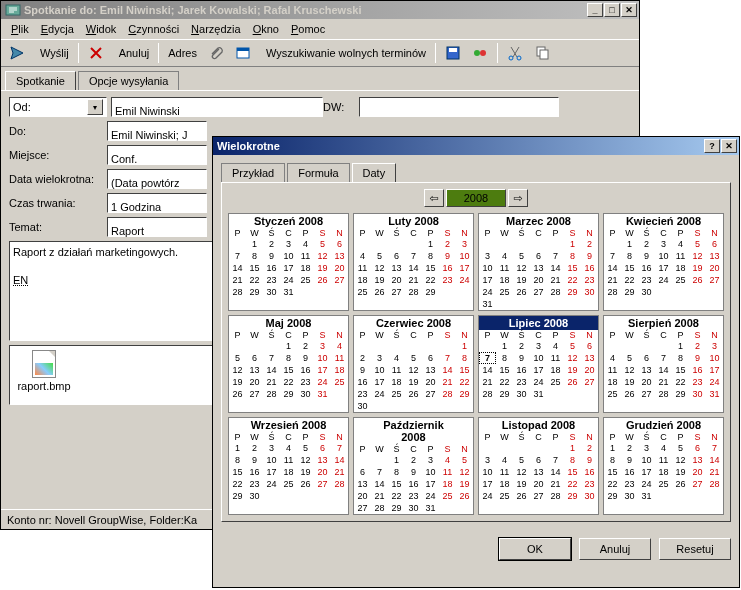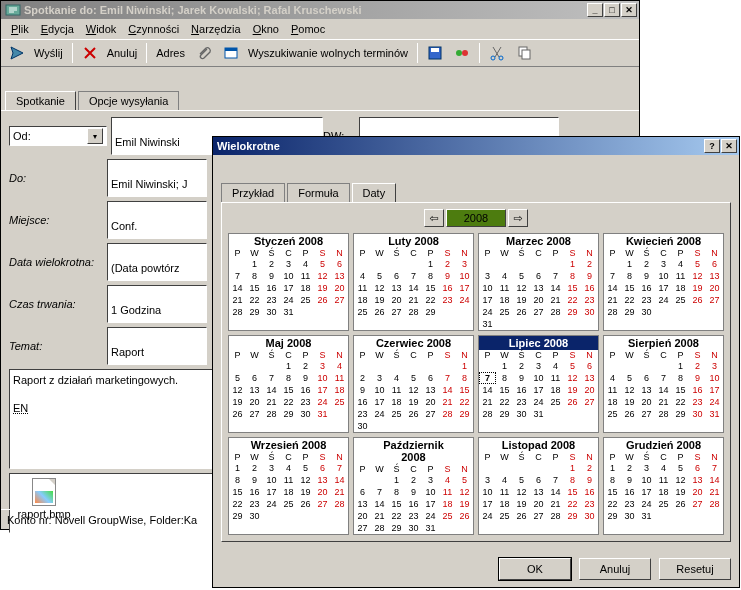--- a/index.html
+++ b/index.html
@@ -9,29 +9,29 @@
 .titlebar-main { background: linear-gradient(to right, #808080, #c0c0c0); }
 .titlebar-active { background: linear-gradient(to right, #0a246a, #a6caf0); }
 .titlebar-title { color: #fff; font-weight: bold; padding-left: 2px; display: flex; align-items: center; gap: 3px; }
 .titlebar-inactive { color: #d4d0c8; }
 .winbtns { display: flex; gap: 1px; }
 .winbtn { width: 16px; height: 14px; background: #d4d0c8; border: 1px solid; border-color: #fff #404040 #404040 #fff; font-size: 9px; display: flex; align-items: center; justify-content: center; cursor: pointer; font-family: Arial; font-weight: bold; }
 .menubar { display: flex; gap: 0; padding: 2px 4px; }
 .menuitem { padding: 2px 6px; cursor: pointer; }
 .menuitem .ul { text-decoration: underline; }
 .toolbar { display: flex; gap: 3px; padding: 3px 4px; align-items: center; border-top: 1px solid #fff; border-bottom: 1px solid #808080; }
-.tbtn { display: flex; align-items: center; gap: 9px; padding: 2px 4px; cursor: pointer; }
+.tbtn { display: flex; align-items: center; gap: 15px; padding: 2px 4px; cursor: pointer; }
 .tbsep { width: 1px; height: 20px; background: #808080; border-right: 1px solid #fff; margin: 0 2px; }
 .tabs { display: flex; padding: 4px 4px 0 4px; }
-.tab { padding: 3px 10px; border: 1px solid #808080; border-bottom: none; background: #d4d0c8; cursor: pointer; margin-right: 2px; margin-top: 20px; }
+.tab { padding: 3px 10px; border: 1px solid #808080; border-bottom: none; background: #d4d0c8; cursor: pointer; margin-right: 2px; }
 .tab.active { background: #d4d0c8; border-color: #fff #404040 transparent #fff; z-index: 2; position: relative; }
 .formarea { padding: 6px 8px; border-top: 1px solid #fff; }
 .formrow { display: flex; align-items: center; margin-bottom: 4px; }
-.formlabel { width: 98px; padding-right: 6px; font-style: italic; }
-.input { height: 20px; background: #fff; border: 1px solid; border-color: #404040 #fff #fff #404040; padding: 18px 3px; }
+.formlabel { width: 98px; padding-right: 6px; }
+.input { height: 20px; background: #fff; border: 1px solid; border-color: #404040 #fff #fff #404040; padding: 7px 3px; }
 .select { height: 20px; background: #fff; border: 1px solid; border-color: #404040 #fff #fff #404040; padding: 1px 3px; display: flex; align-items: center; justify-content: space-between; }
 .selarrow { width: 16px; height: 16px; background: #d4d0c8; border: 1px solid; border-color: #fff #404040 #404040 #fff; display: flex; align-items: center; justify-content: center; font-size: 8px; }
 .bodytext { width: 420px; height: 100px; background: #fff; border: 1px solid; border-color: #404040 #fff #fff #404040; padding: 3px; margin-top: 4px; line-height: 14px; }
 .attach { width: 420px; height: 60px; background: #fff; border: 1px solid; border-color: #404040 #fff #fff #404040; padding: 4px; margin-top: 4px; display: flex; }
 .attitem { display: flex; flex-direction: column; align-items: center; width: 60px; }
 .atticon { width: 24px; height: 28px; border: 1px solid #888; background: #fff; position: relative; margin-bottom: 2px; }
 .atticon::before { content:''; position:absolute; top:0; right:0; border-style:solid; border-width:0 6px 6px 0; border-color: transparent #d4d0c8 transparent transparent;}
 .statusbar { position: absolute; bottom: 0; left: 0; right: 0; height: 20px; border-top: 1px solid #fff; padding: 2px 6px; display: flex; align-items: center; }
 
 .dlg-tabs { display: flex; padding: 8px 8px 0 8px; }

